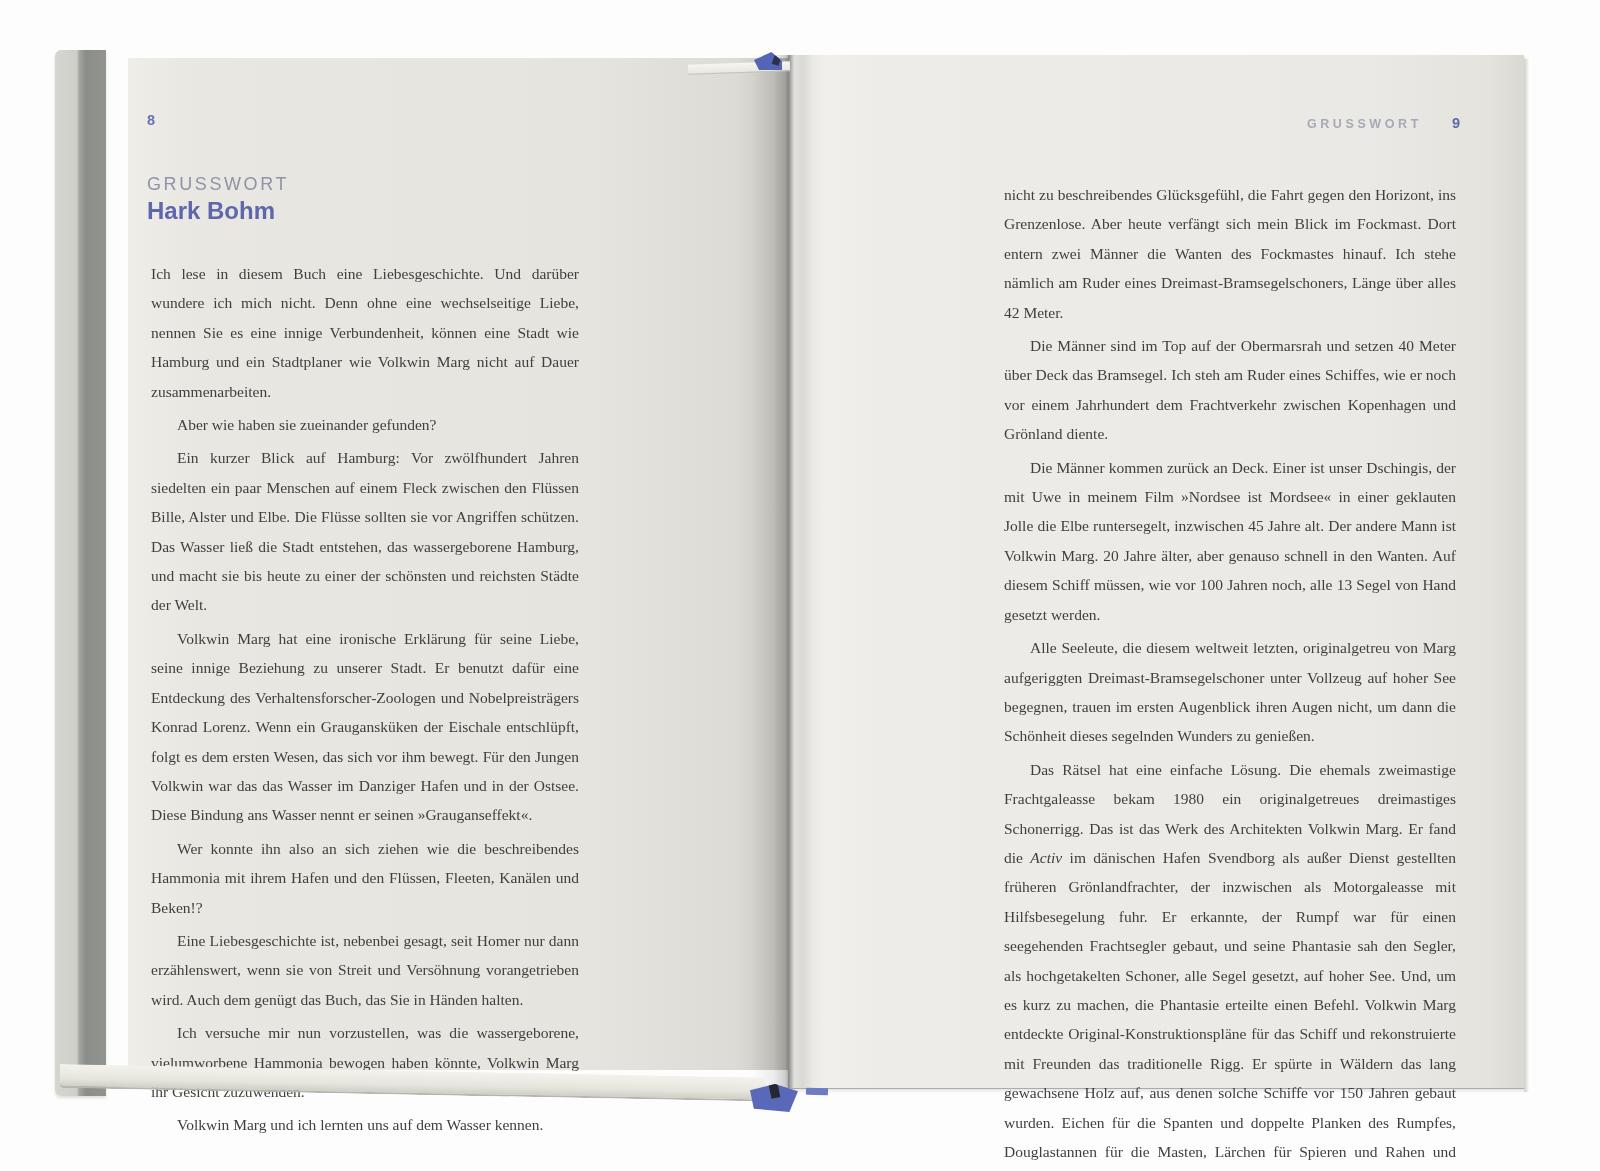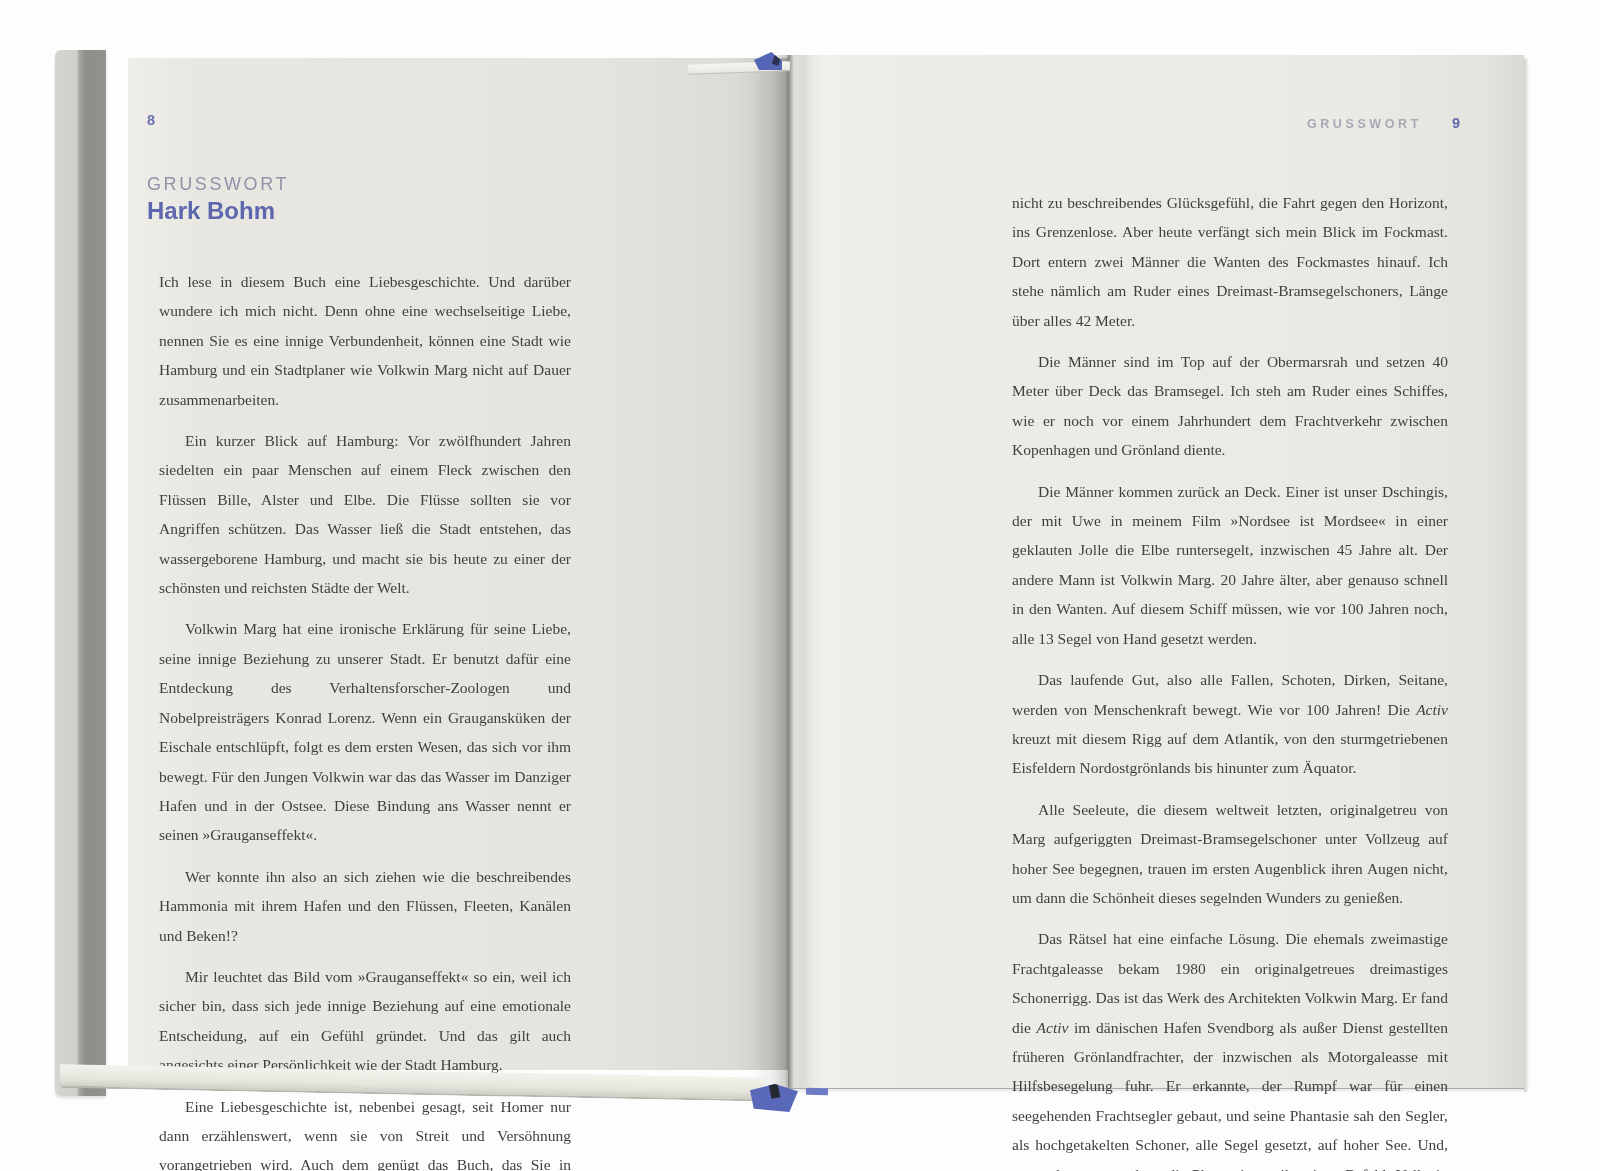--- a/index.html
+++ b/index.html
@@ -101,60 +101,59 @@
   .running-label{
     font-size:12.5px;font-weight:bold;letter-spacing:3.6px;color:#a7a9b5;
   }
   .running-num{font-size:14.5px;font-weight:bold;color:#5f66ac;}
   .body-text{
     position:absolute;text-align:justify;color:#413f3c;
     font-size:15.5px;line-height:29.4px;
   }
   .body-left{left:19px;top:197px;width:436px;}
   .body-right{left:212px;top:121px;width:460px;}
-  .para{margin:12px;}
+  .para{margin:4px;}
   .para.ind{text-indent:26px;}
   .para em{font-style:italic;}
 </style>
 </head>
 <body>
 
 <div>
 
   <div class="cover-left"></div>
   <div class="page-stack-left"></div>
 
   <div class="page-left">
     <div class="pagenum pagenum-left">8</div>
     <div class="title-block">
       <div class="section-label">GRUSSWORT</div>
       <div class="author-name">Hark Bohm</div>
     </div>
     <div class="body-text body-left">
         <p class="para">Ich lese in diesem Buch eine Liebesgeschichte. Und darüber wundere ich mich nicht. Denn ohne eine wechselseitige Liebe, nennen Sie es eine innige Verbundenheit, können eine Stadt wie Hamburg und ein Stadtplaner wie Volkwin Marg nicht auf Dauer zusammenarbeiten.</p>
+        <p class="para ind">Aber wie haben sie zueinander gefunden?</p>
         <p class="para ind">Ein kurzer Blick auf Hamburg: Vor zwölfhundert Jahren siedelten ein paar Menschen auf einem Fleck zwischen den Flüssen Bille, Alster und Elbe. Die Flüsse sollten sie vor Angriffen schützen. Das Wasser ließ die Stadt entstehen, das wassergeborene Hamburg, und macht sie bis heute zu einer der schönsten und reichsten Städte der Welt.</p>
         <p class="para ind">Volkwin Marg hat eine ironische Erklärung für seine Liebe, seine innige Beziehung zu unserer Stadt. Er benutzt dafür eine Entdeckung des Verhaltensforscher-Zoologen und Nobelpreisträgers Konrad Lorenz. Wenn ein Graugansküken der Eischale entschlüpft, folgt es dem ersten Wesen, das sich vor ihm bewegt. Für den Jungen Volkwin war das das Wasser im Danziger Hafen und in der Ostsee. Diese Bindung ans Wasser nennt er seinen »Grauganseffekt«.</p>
         <p class="para ind">Wer konnte ihn also an sich ziehen wie die beschreibendes Hammonia mit ihrem Hafen und den Flüssen, Fleeten, Kanälen und Beken!?</p>
-        <p class="para ind">Mir leuchtet das Bild vom »Grauganseffekt« so ein, weil ich sicher bin, dass sich jede innige Beziehung auf eine emotionale Entscheidung, auf ein Gefühl gründet. Und das gilt auch angesichts einer Persönlichkeit wie der Stadt Hamburg.</p>
         <p class="para ind">Eine Liebesgeschichte ist, nebenbei gesagt, seit Homer nur dann erzählenswert, wenn sie von Streit und Versöhnung vorangetrieben wird. Auch dem genügt das Buch, das Sie in Händen halten.</p>
         <p class="para ind">Ich versuche mir nun vorzustellen, was die wassergeborene, vielumworbene Hammonia bewogen haben könnte, Volkwin Marg ihr Gesicht zuzuwenden.</p>
         <p class="para ind">Volkwin Marg und ich lernten uns auf dem Wasser kennen.</p>
       </div>
   </div>
 
   <div class="page-right">
     <div class="running-header">
       <span class="running-label">GRUSSWORT</span>
       <span class="running-num">9</span>
     </div>
     <div class="body-text body-right">
         <p class="para">nicht zu beschreibendes Glücksgefühl, die Fahrt gegen den Horizont, ins Grenzenlose. Aber heute verfängt sich mein Blick im Fockmast. Dort entern zwei Männer die Wanten des Fockmastes hinauf. Ich stehe nämlich am Ruder eines Dreimast-Bramsegelschoners, Länge über alles 42 Meter.</p>
         <p class="para ind">Die Männer sind im Top auf der Obermarsrah und setzen 40 Meter über Deck das Bramsegel. Ich steh am Ruder eines Schiffes, wie er noch vor einem Jahrhundert dem Frachtverkehr zwischen Kopenhagen und Grönland diente.</p>
         <p class="para ind">Die Männer kommen zurück an Deck. Einer ist unser Dschingis, der mit Uwe in meinem Film »Nordsee ist Mordsee« in einer geklauten Jolle die Elbe runtersegelt, inzwischen 45 Jahre alt. Der andere Mann ist Volkwin Marg. 20 Jahre älter, aber genauso schnell in den Wanten. Auf diesem Schiff müssen, wie vor 100 Jahren noch, alle 13 Segel von Hand gesetzt werden.</p>
-        <p class="para ind">Das laufende Gut, also alle Fallen, Schoten, Dirken, Seitane, werden von Menschenkraft bewegt. Wie vor 100 Jahren! Die <em>Activ</em> kreuzt mit diesem Rigg auf dem Atlantik, von den sturmgetriebenen Eisfeldern Nordostgrönlands bis hinunter zum Äquator.</p>
         <p class="para ind">Alle Seeleute, die diesem weltweit letzten, originalgetreu von Marg aufgeriggten Dreimast-Bramsegelschoner unter Vollzeug auf hoher See begegnen, trauen im ersten Augenblick ihren Augen nicht, um dann die Schönheit dieses segelnden Wunders zu genießen.</p>
         <p class="para ind">Das Rätsel hat eine einfache Lösung. Die ehemals zweimastige Frachtgaleasse bekam 1980 ein originalgetreues dreimastiges Schonerrigg. Das ist das Werk des Architekten Volkwin Marg. Er fand die <em>Activ</em> im dänischen Hafen Svendborg als außer Dienst gestellten früheren Grönlandfrachter, der inzwischen als Motorgaleasse mit Hilfsbesegelung fuhr. Er erkannte, der Rumpf war für einen seegehenden Frachtsegler gebaut, und seine Phantasie sah den Segler, als hochgetakelten Schoner, alle Segel gesetzt, auf hoher See. Und, um es kurz zu machen, die Phantasie erteilte einen Befehl. Volkwin Marg entdeckte Original-Konstruktionspläne für das Schiff und rekonstruierte mit Freunden das traditionelle Rigg. Er spürte in Wäldern das lang gewachsene Holz auf, aus denen solche Schiffe vor 150 Jahren gebaut wurden. Eichen für die Spanten und doppelte Planken des Rumpfes, Douglastannen für die Masten, Lärchen für Spieren und Rahen und Zedern für das Deck. Vor allem aber fand er Menschen, die konnten, was er nicht konnte: Schiffszimmerleute, Schmiede, Segelmacher und Takler, die noch die alten Handwerkskünste beherrschten. Sie</p>
       </div>
   </div>
 
   <div class="gutter"></div>
   <div class="top-edge-wedge"></div>
   <div class="ribbon-top"></div>
   <div class="bottom-edge-left"></div>
   <div class="ribbon-bottom"></div>

